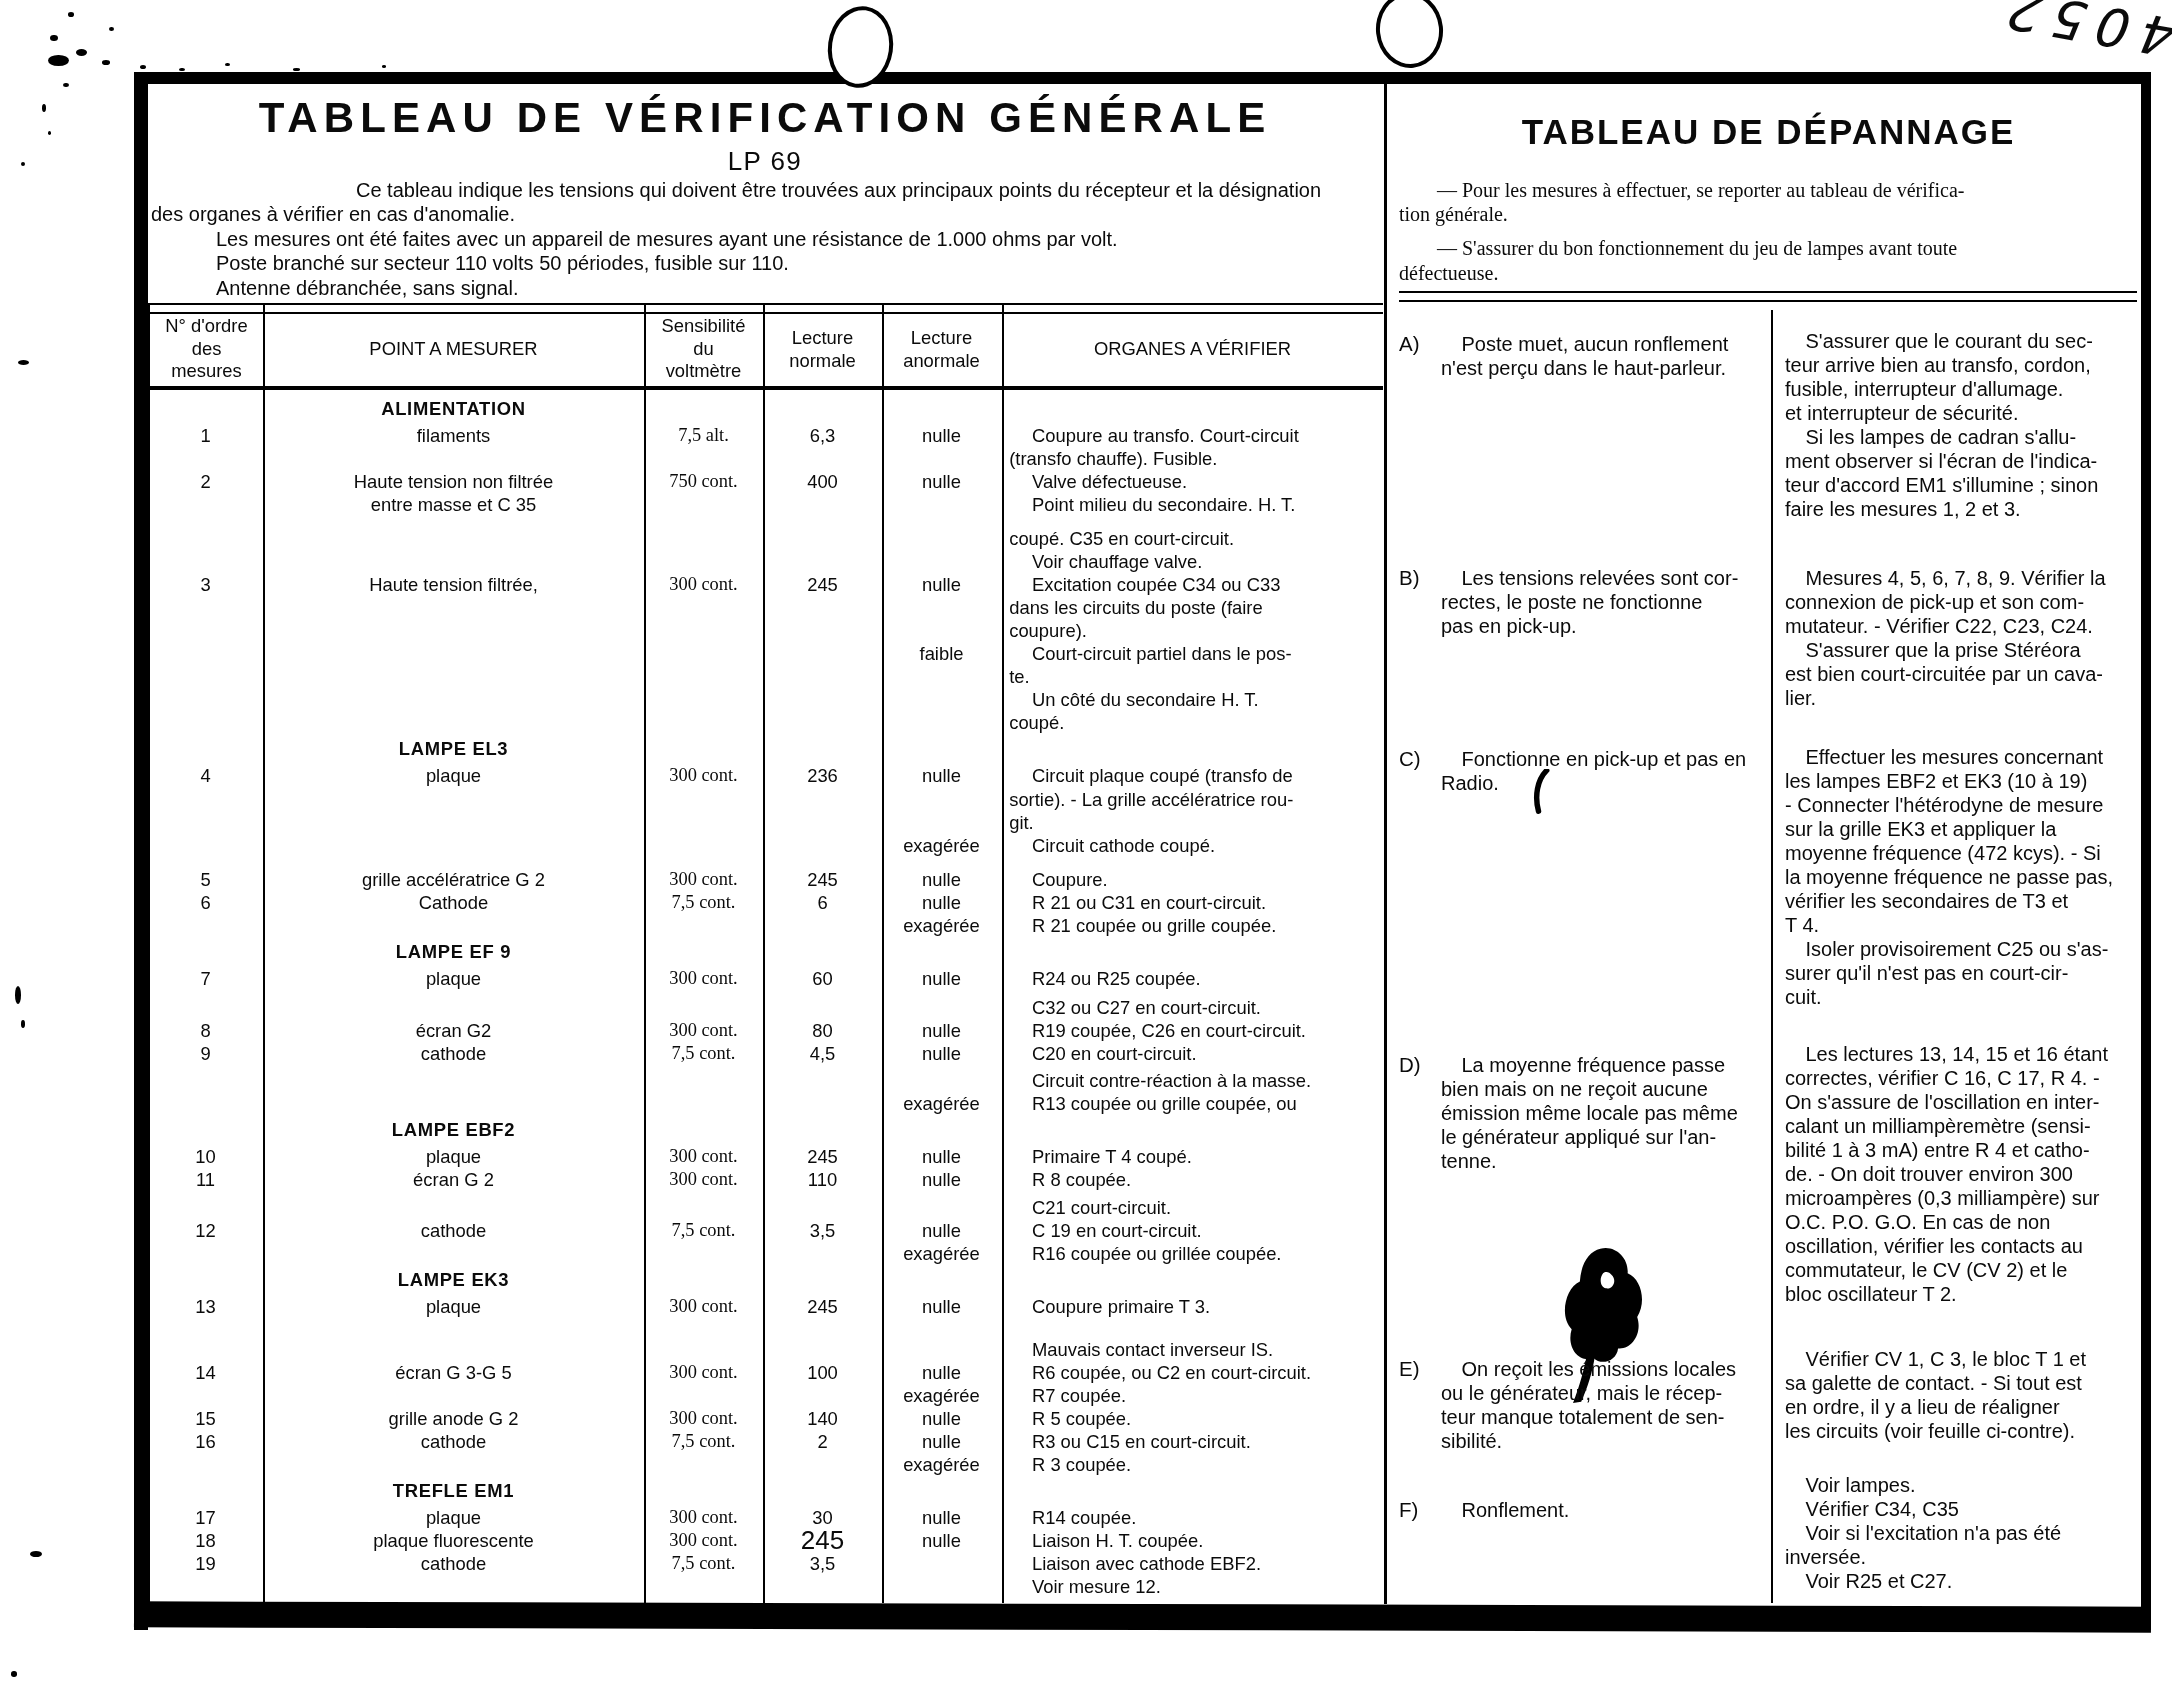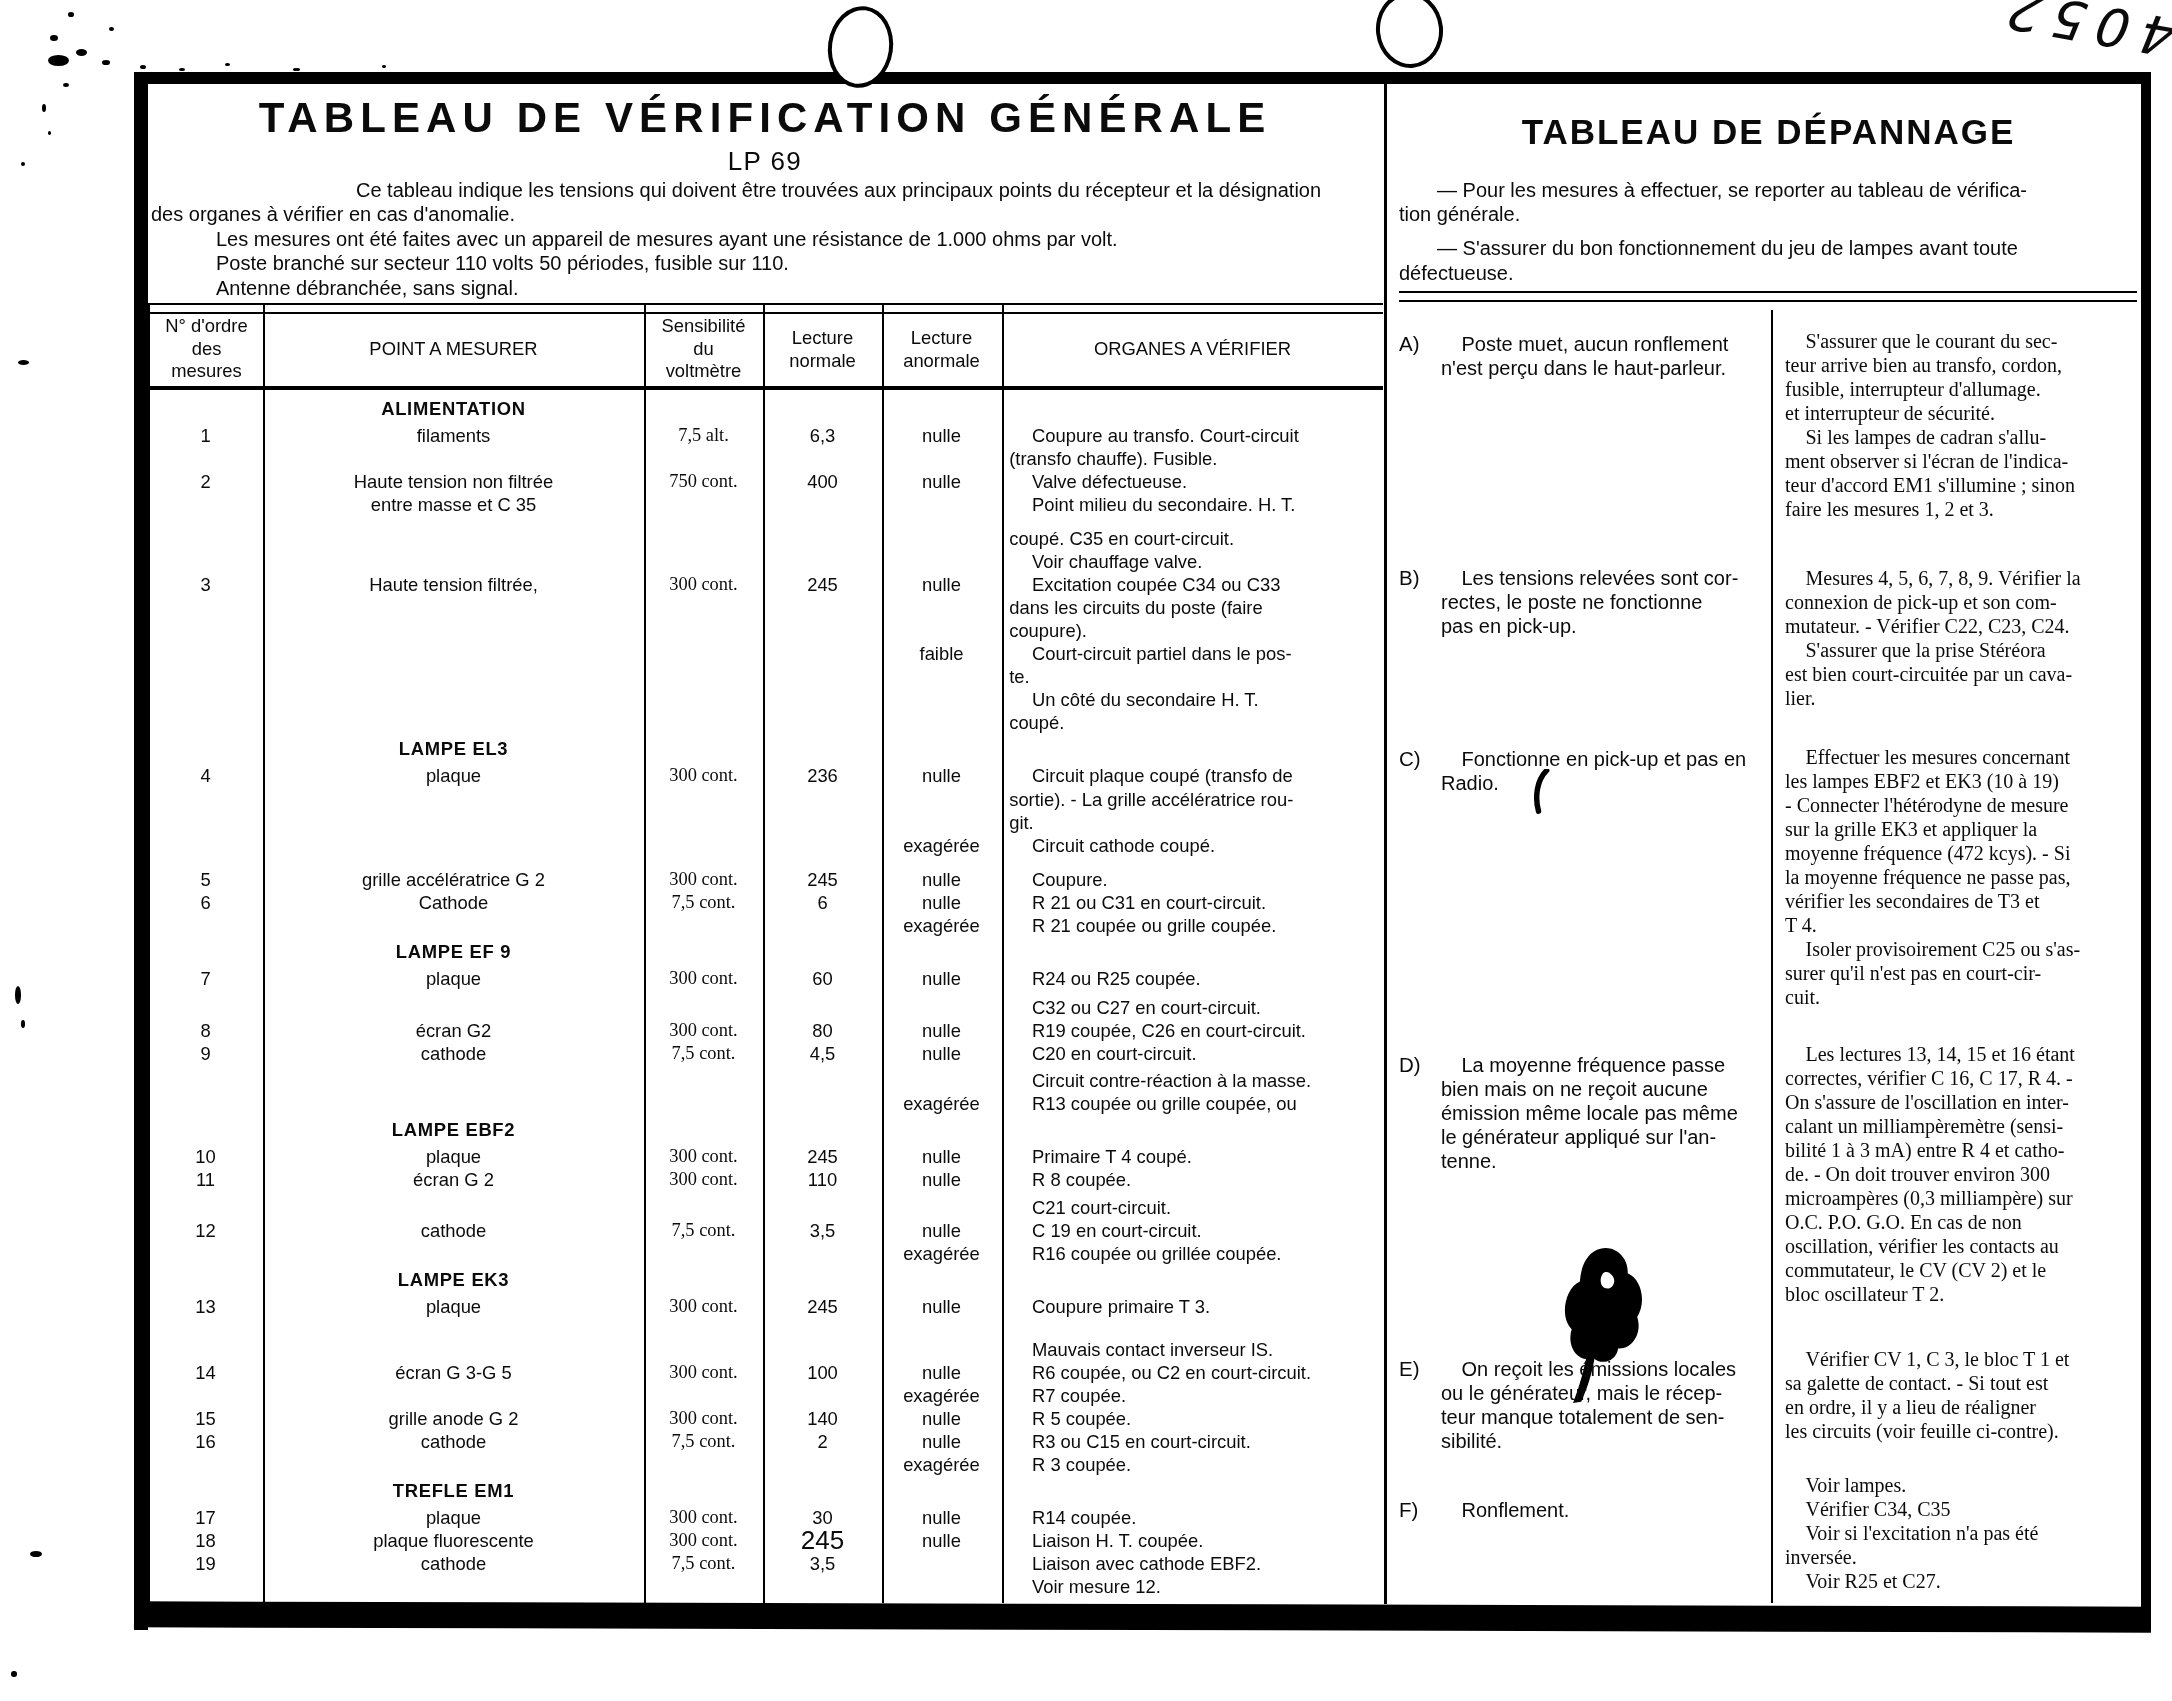--- a/index.html
+++ b/index.html
@@ -7,21 +7,21 @@
         font-family:"Liberation Sans",sans-serif;color:#0b0b0b;}
   .abs{position:absolute;}
   
   .frame{position:absolute;background:#000;}
   
   #left-title{left:148px;width:1234px;top:94px;text-align:center;font-size:42px;font-weight:bold;letter-spacing:6.1px;}
   #left-subtitle{left:148px;width:1234px;top:146px;text-align:center;font-size:26px;font-weight:normal;letter-spacing:1.4px;}
   #right-title{left:1399px;width:739px;top:112px;text-align:center;font-size:35px;font-weight:bold;letter-spacing:2px;}
   
   .introL{left:151px;width:1214px;font-size:20px;white-space:nowrap;}
-  .introR{left:1399px;width:736px;font-size:20px;white-space:nowrap;}
+  .introR{left:1399px;width:736px;font-size:20px;white-space:nowrap;font-family:Liberation Serif, serif;}
   
   .dbl{position:absolute;height:6.8px;border-top:2px solid #000;border-bottom:2px solid #000;}
   .vr{position:absolute;width:2px;background:#000;top:303px;height:1300px;}
   .hdrule{position:absolute;height:4.1px;background:#000;}
   
   .th{position:absolute;text-align:center;font-size:18.4px;line-height:22.5px;font-weight:500;}
   
   #tbody{position:absolute;left:148px;top:394px;width:1235px;}
   .trow{display:flex;font-size:18.4px;line-height:23px;height:23px;}
   .c1{width:115px;text-align:center;flex:none;}
@@ -30,21 +30,21 @@
   .c4{width:119px;text-align:center;flex:none;}
   .c5{width:119px;text-align:center;flex:none;}
   .c6{flex:1;text-align:left;padding-left:8.2px;white-space:nowrap;overflow:visible;}
   .c6.ind{padding-left:31px;}
   .secrow{height:30px;line-height:30px;font-weight:bold;letter-spacing:0.7px;}
   .bigv{font-size:26px;line-height:23px;}
   
   .item{position:absolute;left:1399px;width:739px;}
   .itm-letter{position:absolute;left:0px;top:0px;font-size:20.5px;}
   .sym{position:absolute;left:42px;width:333px;font-size:20px;line-height:24px;white-space:nowrap;}
-  .rem{position:absolute;left:386px;width:353px;font-size:20px;line-height:24px;white-space:nowrap;font-family:Liberation Serif, serif;}
+  .rem{position:absolute;left:386px;width:353px;font-size:20px;line-height:24px;white-space:nowrap;}
   .pind{padding-left:20.5px;}
   
   .hole{position:absolute;border:4.8px solid #000;background:#fff;border-radius:50%;}
   
   .spk{position:absolute;background:#000;border-radius:50%;}
   
   #handnum{position:absolute;left:2011px;top:-6.8px;width:164px;font-size:53px;
            transform:rotate(190deg) skewX(-12deg);letter-spacing:11px;font-family:"DejaVu Sans",sans-serif;}
 </style>
 </head>

